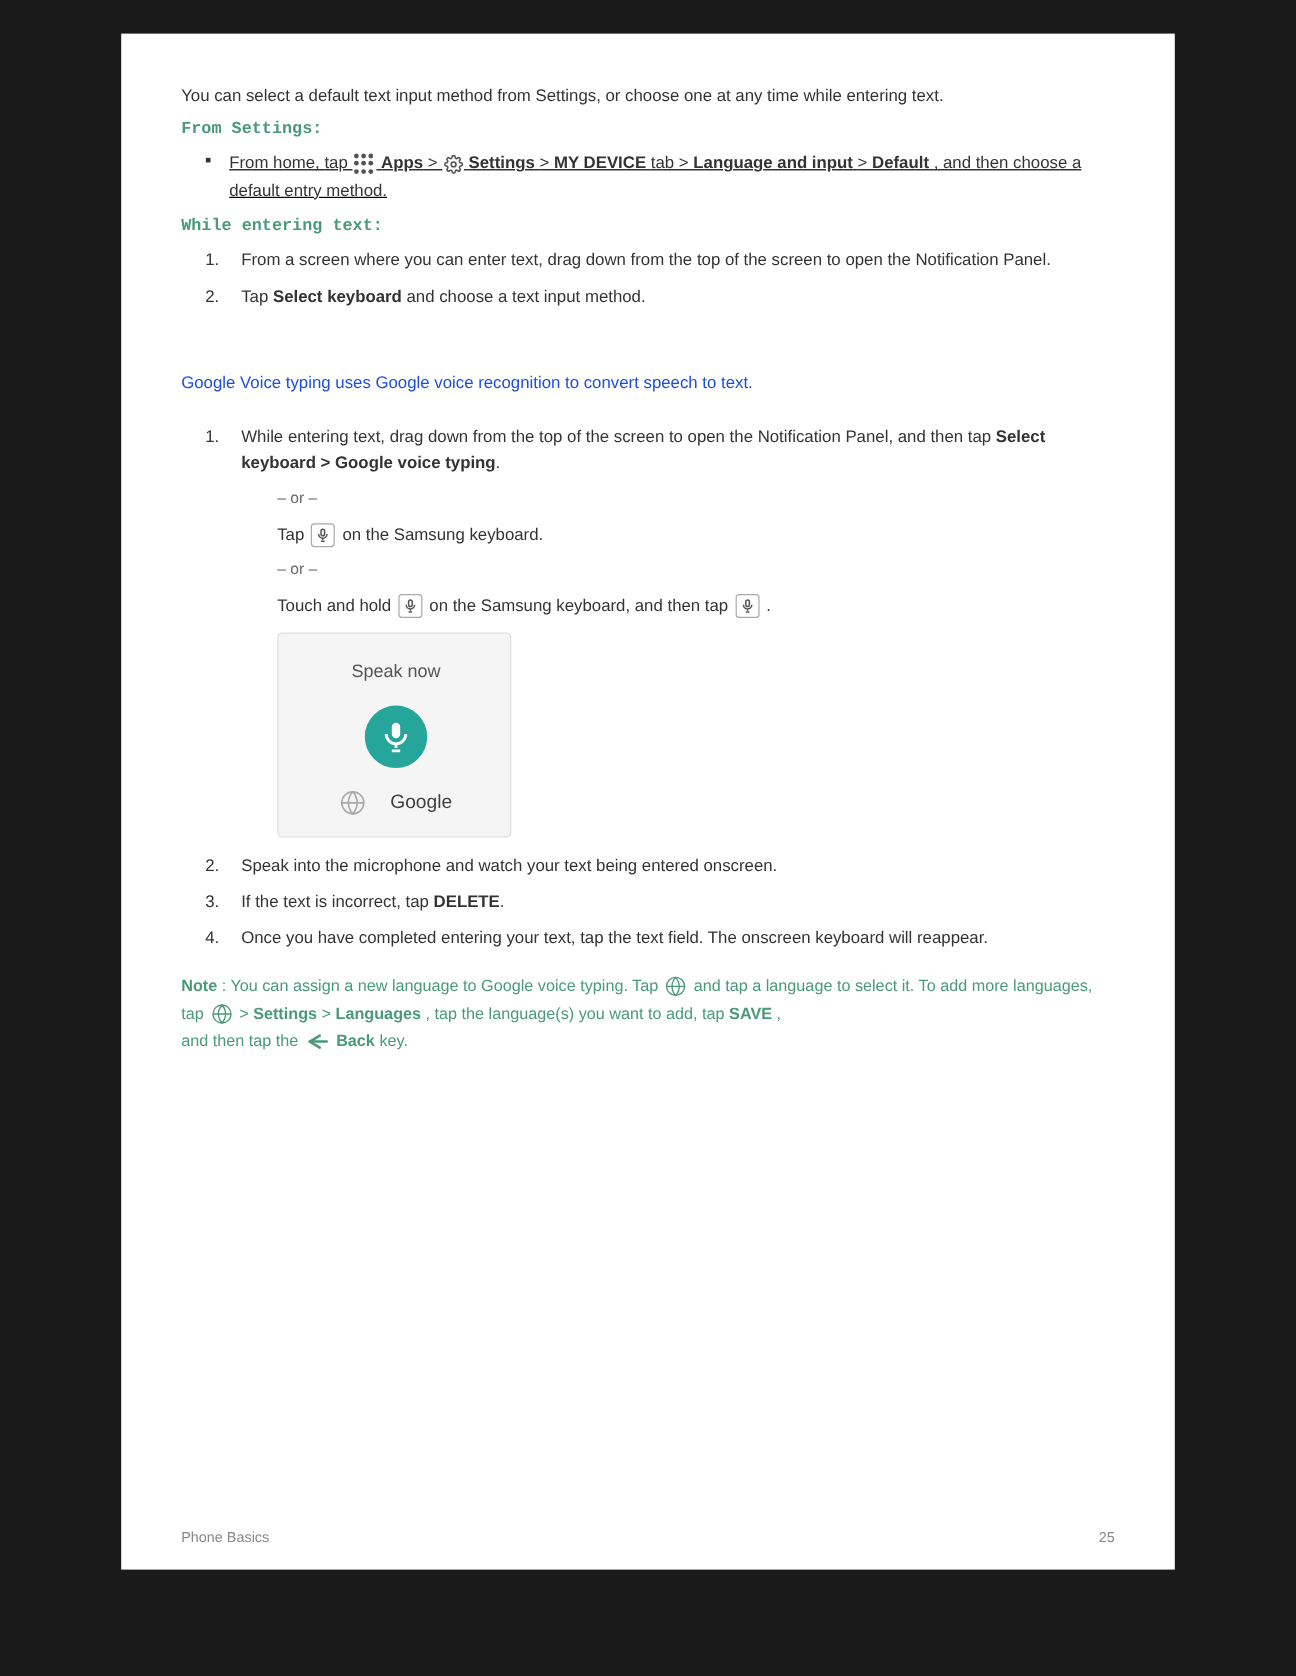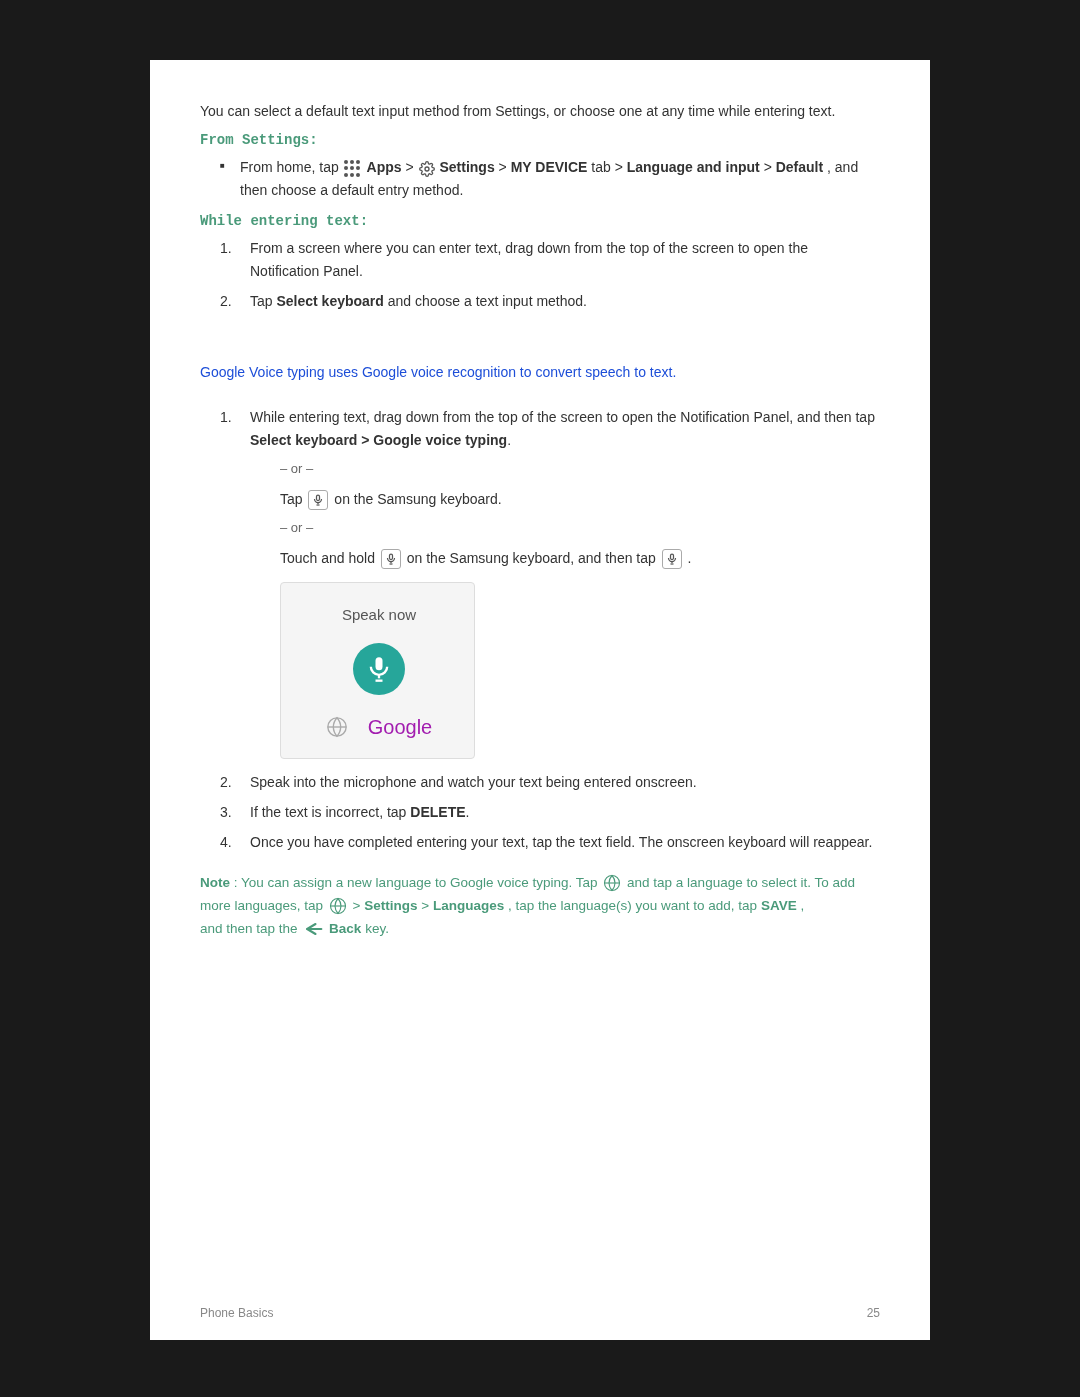--- a/index.html
+++ b/index.html
@@ -5,23 +5,23 @@
     * { margin: 0; padding: 0; box-sizing: border-box; }
     body {
       background: #1a1a1a;
       display: flex;
       justify-content: center;
       align-items: flex-start;
       min-height: 1397px;
       font-family: Arial, sans-serif;
     }
     .page-container {
-      width: 780px;
+      width: 878px;
       background: #ffffff;
-      margin: 60px auto;
+      margin: 28px auto;
       padding: 40px 50px 60px 50px;
       min-height: 1280px;
       position: relative;
     }
     .section-intro {
       font-size: 14px;
       color: #333;
       line-height: 1.6;
       margin-bottom: 10px;
     }
@@ -30,20 +30,21 @@
       color: #4a9a7a;
       font-weight: bold;
       margin-bottom: 8px;
       margin-top: 8px;
       font-family: Liberation Mono, monospace;
     }
     .bullet-list {
       list-style: none;
       margin-left: 20px;
       margin-bottom: 12px;
+      text-decoration: underline;
     }
     .bullet-list li {
       font-size: 14px;
       color: #333;
       line-height: 1.6;
       padding-left: 20px;
       position: relative;
       margin-bottom: 4px;
     }
     .bullet-list li::before {
@@ -155,22 +156,22 @@
       gap: 20px;
       width: 100%;
       justify-content: center;
     }
     .globe-icon-footer {
       width: 22px;
       height: 22px;
       color: #888;
     }
     .google-text {
-      font-size: 20px;
-      color: #a21caf;
+      font-size: 16px;
+      color: #404040;
     }
     .section-divider {
       margin: 20px 0;
     }
     .note-block {
       font-size: 13.5px;
       color: #4a9a7a;
       line-height: 1.7;
       margin-top: 18px;
     }

